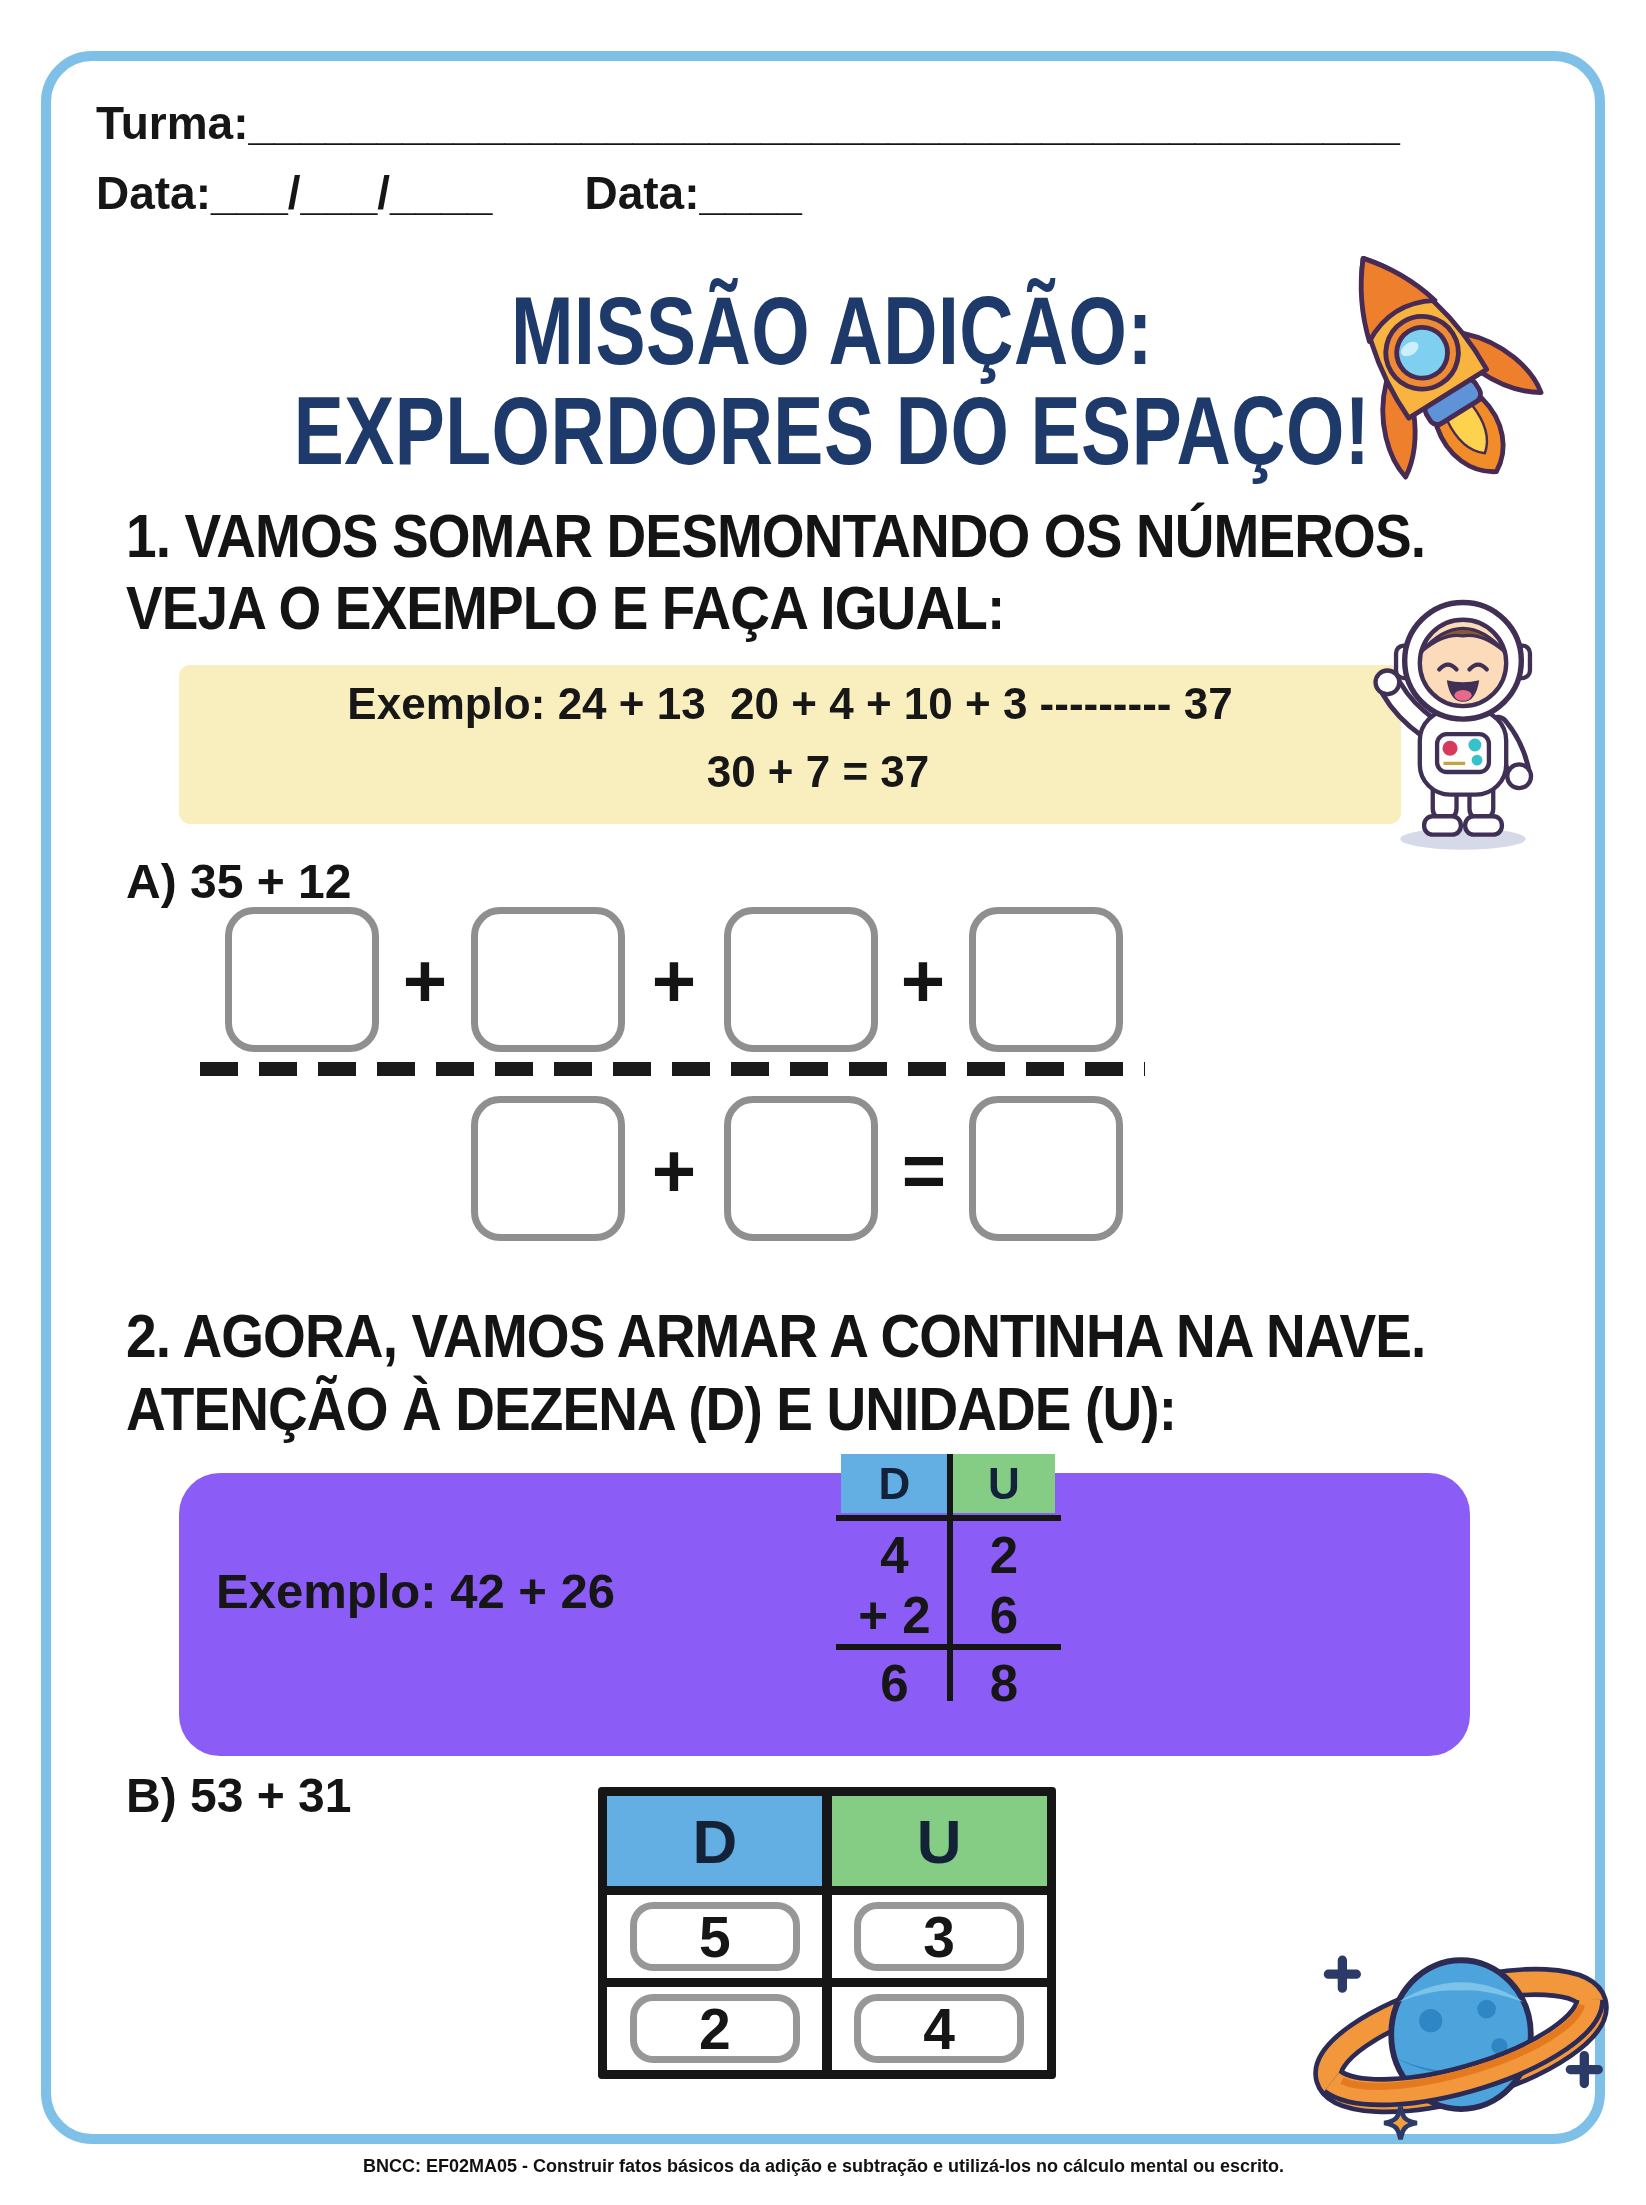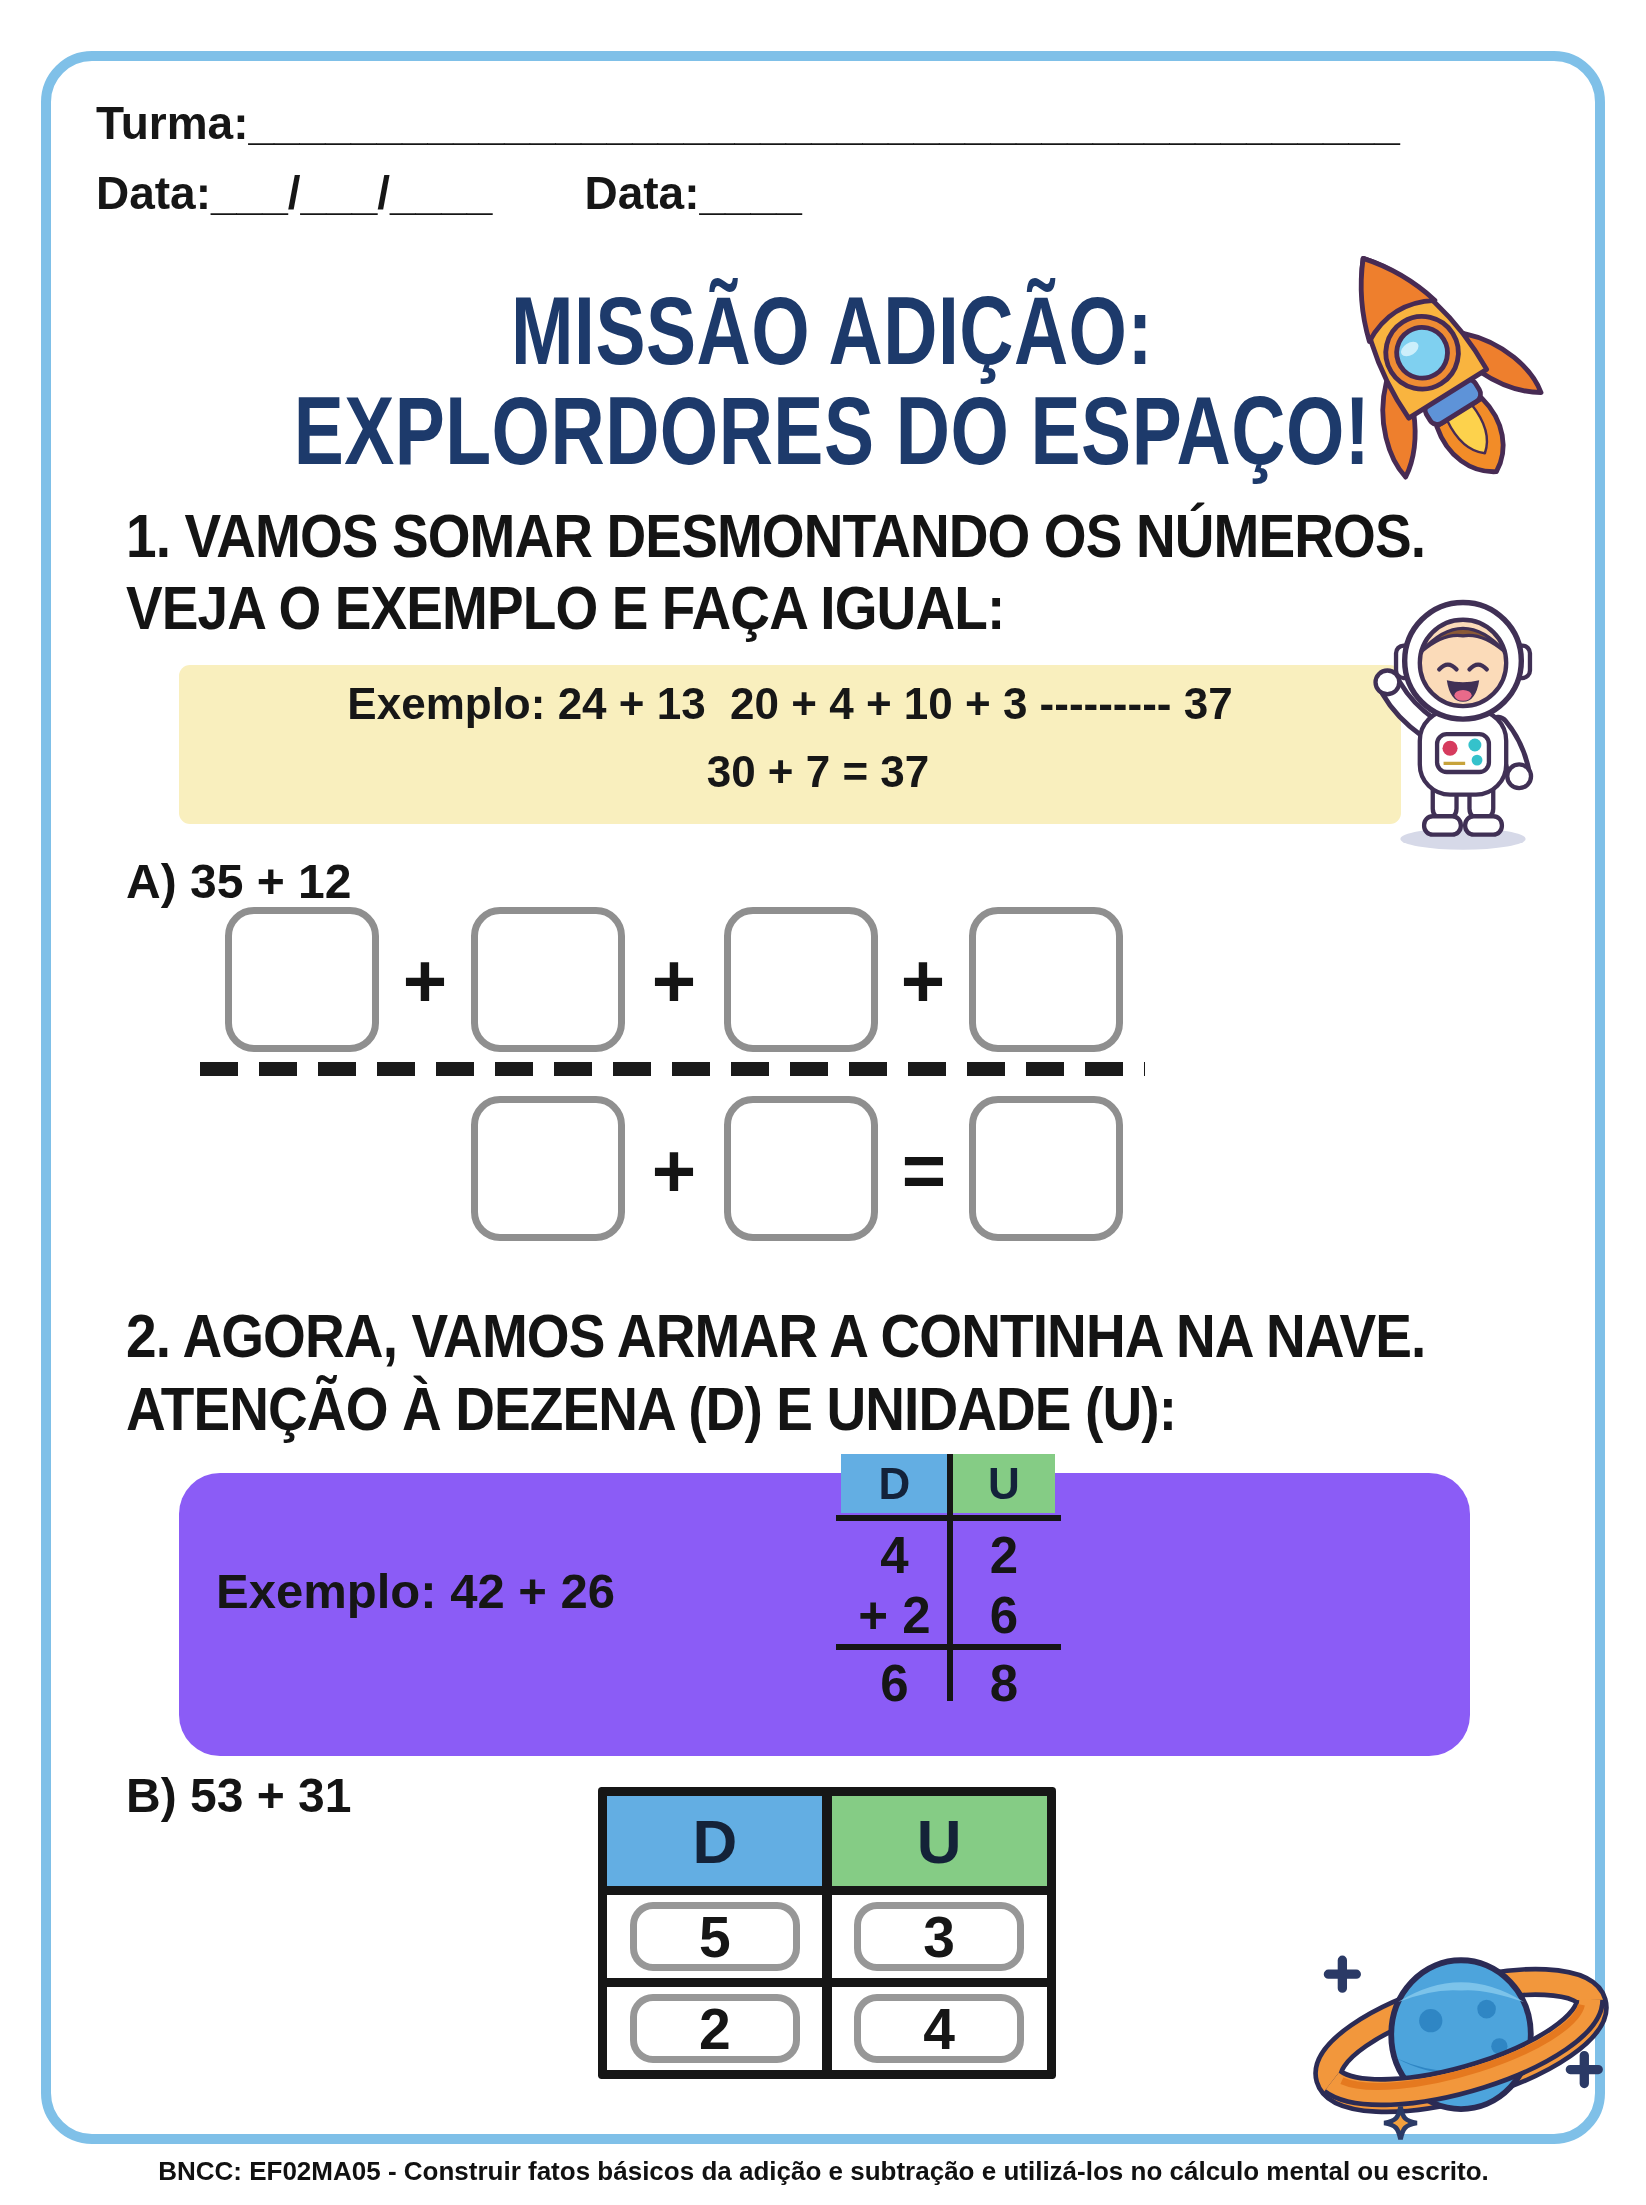--- a/index.html
+++ b/index.html
@@ -37,21 +37,21 @@
            display:grid;grid-template-columns:1fr 1fr;grid-template-rows:90px 1fr 1fr;
            gap:9.2px;padding:9.2px;box-sizing:border-box;}
   .b-head{display:flex;align-items:center;justify-content:center;
           font-size:62px;font-weight:bold;color:#142238;}
   .b-cell{background:#ffffff;display:flex;align-items:center;justify-content:center;}
   .digit-box{width:170px;height:69px;border:7.4px solid #979797;border-radius:23px;background:#fff;
              box-sizing:border-box;display:flex;align-items:center;justify-content:center;
              font-size:57px;font-weight:bold;color:#161616;}
   
   .item-label{font-size:48px;font-weight:bold;color:#141414;white-space:nowrap;}
-  #footer{left:0;width:1647px;top:2156px;text-align:center;font-size:26px;font-weight:bold;color:#111;}
+  #footer{left:0;width:1647px;top:2156px;text-align:center;font-size:18px;font-weight:bold;color:#111;}
 </style>
 </head>
 <body>
 
 <div id="page">
 
   <div id="frame" class="abs"></div>
 
   <div class="abs fieldline" style="left:96px;top:96px;"><span>Turma:</span><span>_____________________________________________</span></div>
   <div class="abs fieldline" style="left:96px;top:166px;"><span>Data:</span><span>___/___/____</span><span style="display:inline-block;width:92px;"></span><span>Data:</span><span>____</span></div>

